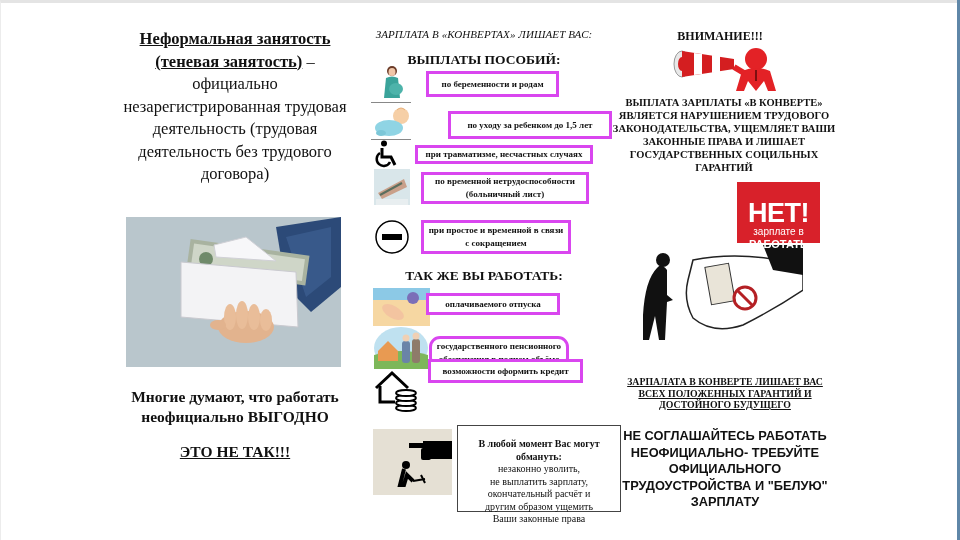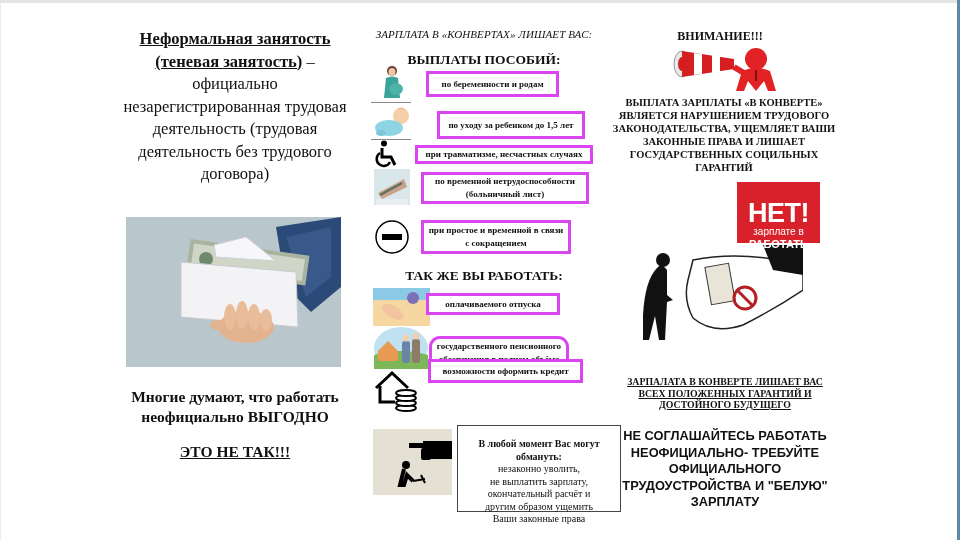--- a/index.html
+++ b/index.html
@@ -84,21 +84,21 @@
 
 <div class="icon" style="left:373px; top:106px; width:40px; height:32px;">
   <svg width="40" height="32" viewBox="0 0 40 32">
     <circle cx="28" cy="10" r="8" fill="#f6cfa6"></circle>
     <path d="M24 4 Q28 0 32 4" stroke="#e8b07a" fill="none"></path>
     <ellipse cx="16" cy="22" rx="14" ry="8" fill="#8fd4e4"></ellipse>
     <ellipse cx="8" cy="27" rx="5" ry="3" fill="#7cc7d8"></ellipse>
   </svg>
 </div>
 <div class="icon-underline" style="left:371px; top:139px; width:40px;"></div>
-<div class="box" style="left:437px; top:111px; width:148px; height:28px;">по уходу за ребенком до 1,5 лет</div>
+<div class="box" style="left:448px; top:111px; width:164px; height:28px;">по уходу за ребенком до 1,5 лет</div>
 
 <div class="icon" style="left:374px; top:140px; width:26px; height:28px;">
   <svg width="26" height="28" viewBox="0 0 26 28">
     <circle cx="10" cy="3.5" r="3" fill="#000"></circle>
     <path d="M8 8 L8 17 L17 17 L21 25" stroke="#000" stroke-width="3" fill="none"></path>
     <path d="M6 13 A7 7 0 1 0 16 22" stroke="#000" stroke-width="2.5" fill="none"></path>
   </svg>
 </div>
 <div class="box" style="left:415px; top:145px; width:178px; height:19px;">при травматизме, несчастных случаях</div>
 

